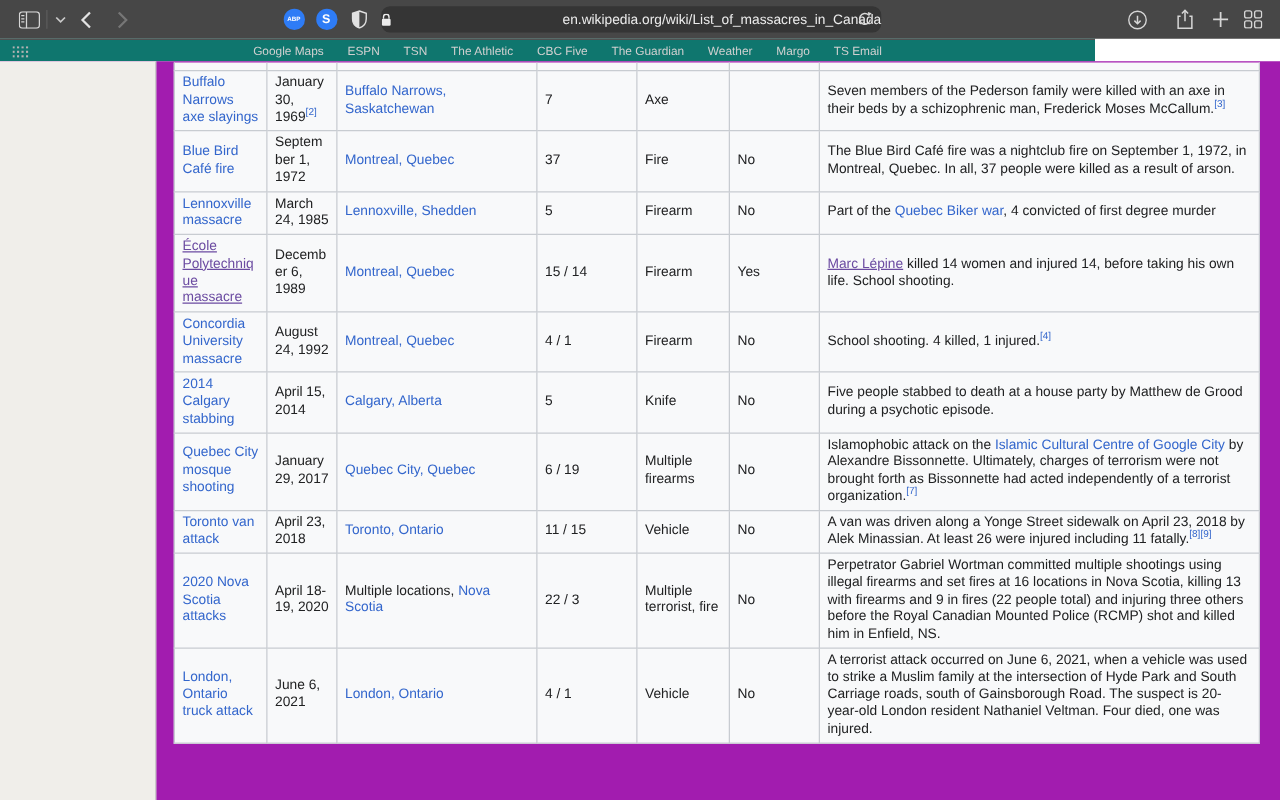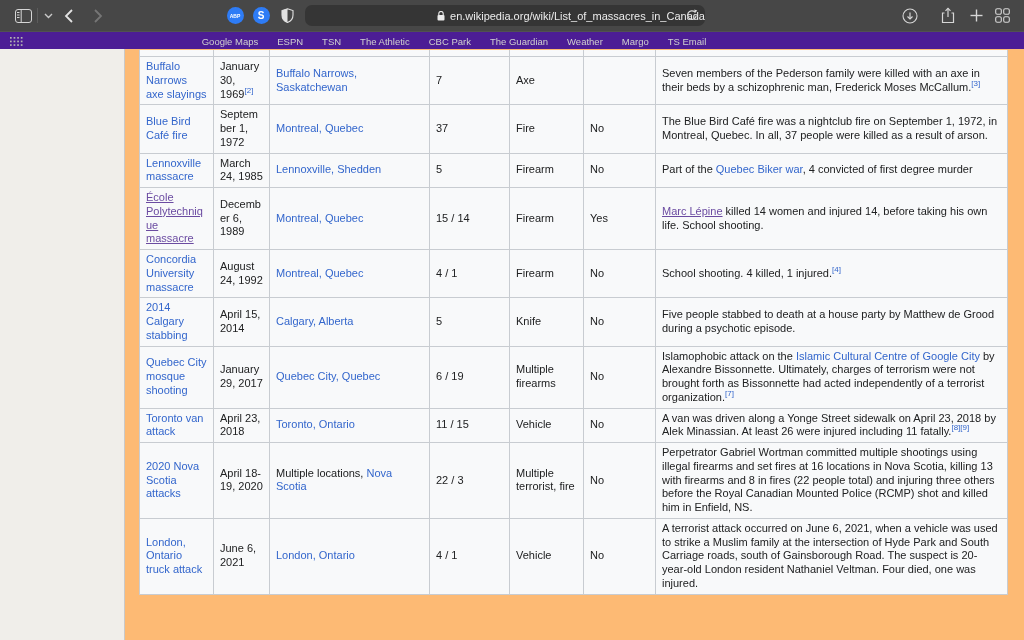--- a/index.html
+++ b/index.html
@@ -1,38 +1,38 @@
 <!DOCTYPE html>
 <html><head>
 <meta charset="utf-8">
 <style>
   html,body{margin:0;padding:0;width:1024px;height:640px;overflow:hidden;
     font-family:"Liberation Sans","DejaVu Sans",sans-serif;background:#fff;}
 
   
   .toolbar{position:absolute;top:0;left:0;width:1024px;height:31px;background:#474747;}
-  .favbar{position:absolute;top:31px;left:0;width:1024px;height:18px;background:#4c1d95;
+  .favbar{position:absolute;top:31px;left:0;width:876px;height:18px;background:#0f766e;
     border-top:1px solid #515151;box-sizing:border-box;padding-left:48px;}
   .tbtn{position:absolute;top:0;height:31px;display:flex;align-items:center;justify-content:center;}
   .tdivider{position:absolute;top:8px;left:37px;width:1px;height:15px;background:#5c5c5c;}
   .extcircle{width:17px;height:17px;border-radius:50%;background:#2e7cf6;color:#fff;
     display:flex;align-items:center;justify-content:center;font-weight:bold;}
   .ext-abp{font-size:5px;}
   .ext-s{font-size:10px;}
   .urlbar{position:absolute;left:305px;top:5px;width:400px;height:21px;background:#353535;
-    border-radius:7px;display:flex;align-items:center;justify-content:flex-end;color:#ececec;font-size:11px;}
+    border-radius:7px;display:flex;align-items:center;justify-content:space-between;color:#ececec;font-size:11px;}
   .urlbar .reload{position:absolute;right:7px;top:3px;}
   .urlbar .lock{margin-right:5px;margin-top:1px;}
   .favitems{position:absolute;left:0;top:0;width:1024px;height:18px;display:flex;
     align-items:center;justify-content:center;gap:19px;transform:translateX(-58px);}
   .favitem{color:#d0d0d0;font-size:9.5px;white-space:nowrap;}
   .favgrid{position:absolute;left:10px;top:5px;}
 
   
-  .page{position:absolute;top:49px;left:0;width:1024px;height:591px;background:#fdba74;}
+  .page{position:absolute;top:49px;left:0;width:1024px;height:591px;background:#a21caf;}
   .leftband{position:absolute;left:0;top:0;width:125px;height:591px;background:#f0eeea;
     border-right:1px solid #c9c9c9;box-sizing:border-box;}
   .content{position:absolute;left:139px;top:1px;width:868px;}
 
   table.wikitable{border-collapse:collapse;table-layout:fixed;width:868px;
     font-size:11px;color:#202122;background:#f8f9fa;}
   table.wikitable td{border:1px solid #c8ccd1;padding:3px 6px;vertical-align:middle;
     line-height:1.25;word-wrap:break-word;}
   tr.sliver td{height:6px;padding:0;border-top:none;}
   col.c-name{width:74px;} col.c-date{width:56px;} col.c-loc{width:160px;}
@@ -149,21 +149,21 @@
           <rect x="7.2" y="7.2" width="1.7" height="1.7"></rect>
           <rect x="10.8" y="7.2" width="1.7" height="1.7"></rect>
       </g>
     </svg>
   </div>
   <div class="favitems" id="favitems">
       <span class="favitem">Google Maps</span>
       <span class="favitem">ESPN</span>
       <span class="favitem">TSN</span>
       <span class="favitem">The Athletic</span>
-      <span class="favitem">CBC Park</span>
+      <span class="favitem">CBC Five</span>
       <span class="favitem">The Guardian</span>
       <span class="favitem">Weather</span>
       <span class="favitem">Margo</span>
       <span class="favitem">TS Email</span>
     </div>
 </div>
 
 <div class="page">
   <div class="leftband"></div>
   <div class="content">
@@ -259,21 +259,21 @@
             <td>No</td>
             <td>A van was driven along a Yonge Street sidewalk on April 23, 2018 by Alek Minassian. At least 26 were injured including 11 fatally.<sup class="ref">[8][9]</sup></td>
           </tr>
           <tr>
             <td><a class="wlink">2020 Nova Scotia attacks</a></td>
             <td>April 18-19, 2020</td>
             <td>Multiple locations, <a class="wlink">Nova Scotia</a></td>
             <td>22 / 3</td>
             <td>Multiple terrorist, fire</td>
             <td>No</td>
-            <td>Perpetrator Gabriel Wortman committed multiple shootings using illegal firearms and set fires at 16 locations in Nova Scotia, killing 13 with firearms and 8 in fires (22 people total) and injuring three others before the Royal Canadian Mounted Police (RCMP) shot and killed him in Enfield, NS.</td>
+            <td>Perpetrator Gabriel Wortman committed multiple shootings using illegal firearms and set fires at 16 locations in Nova Scotia, killing 13 with firearms and 9 in fires (22 people total) and injuring three others before the Royal Canadian Mounted Police (RCMP) shot and killed him in Enfield, NS.</td>
           </tr>
           <tr>
             <td><a class="wlink">London, Ontario truck attack</a></td>
             <td>June 6, 2021</td>
             <td><a class="wlink">London, Ontario</a></td>
             <td>4 / 1</td>
             <td>Vehicle</td>
             <td>No</td>
             <td>A terrorist attack occurred on June 6, 2021, when a vehicle was used to strike a Muslim family at the intersection of Hyde Park and South Carriage roads, south of Gainsborough Road. The suspect is 20-year-old London resident Nathaniel Veltman. Four died, one was injured.</td>
           </tr>

